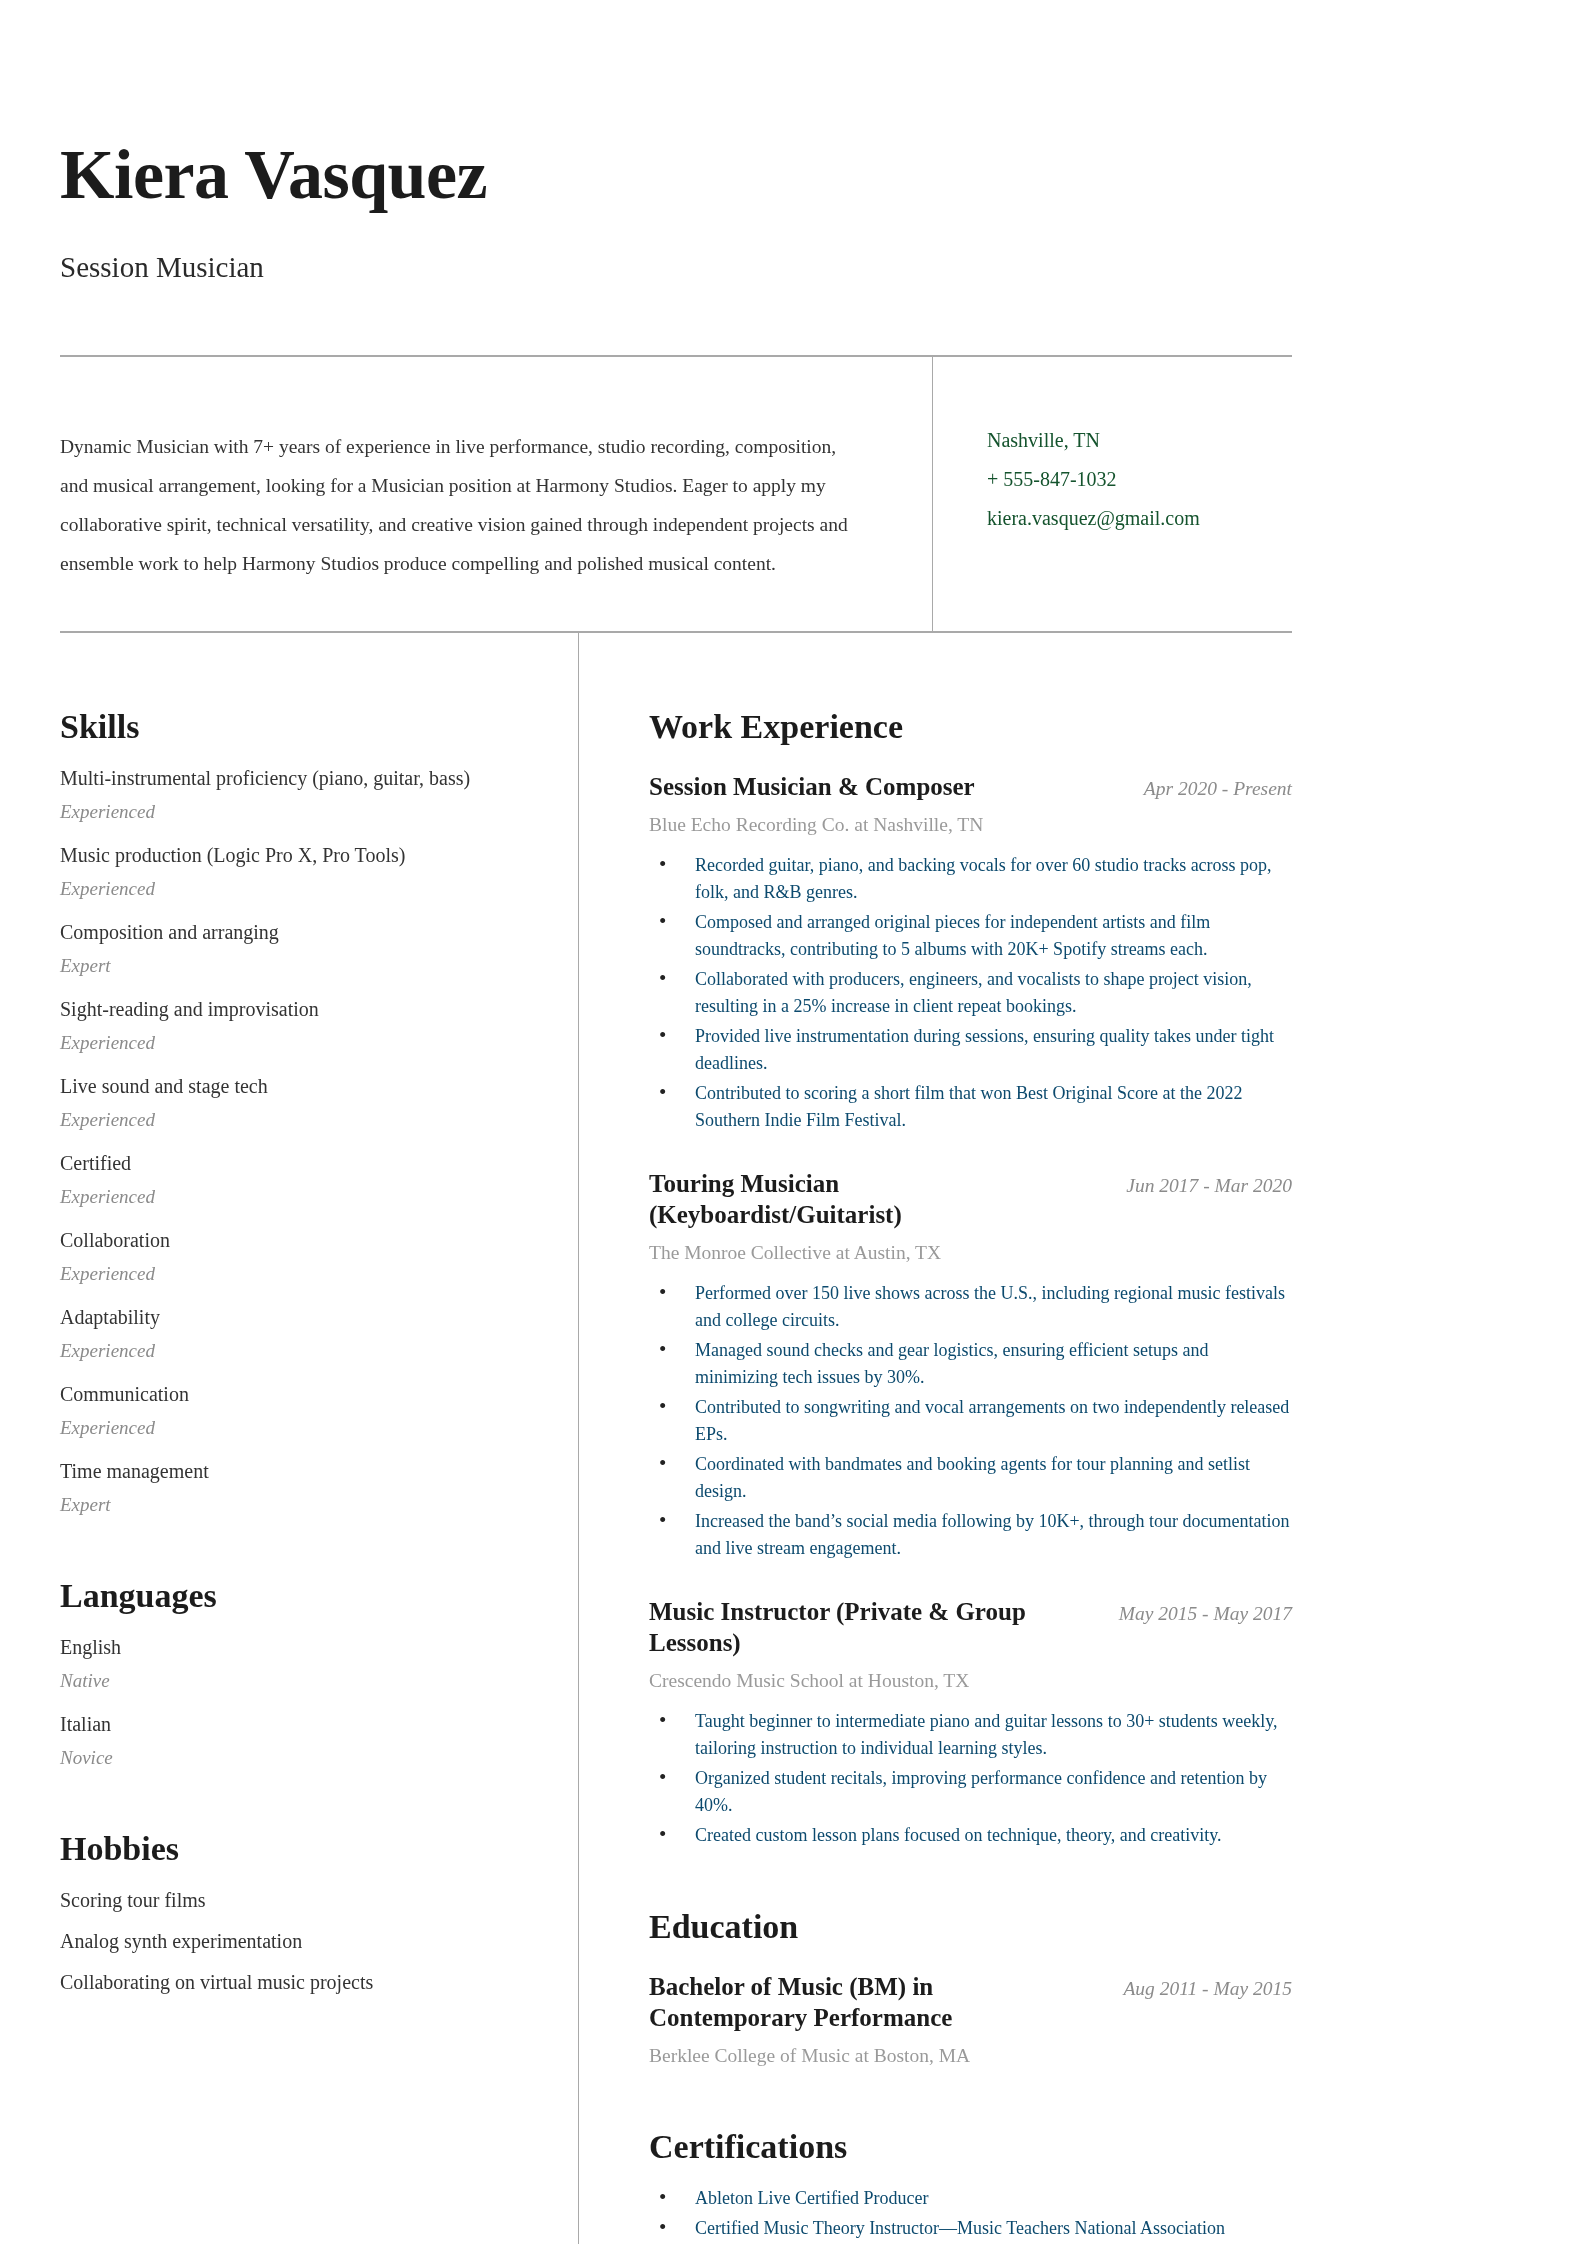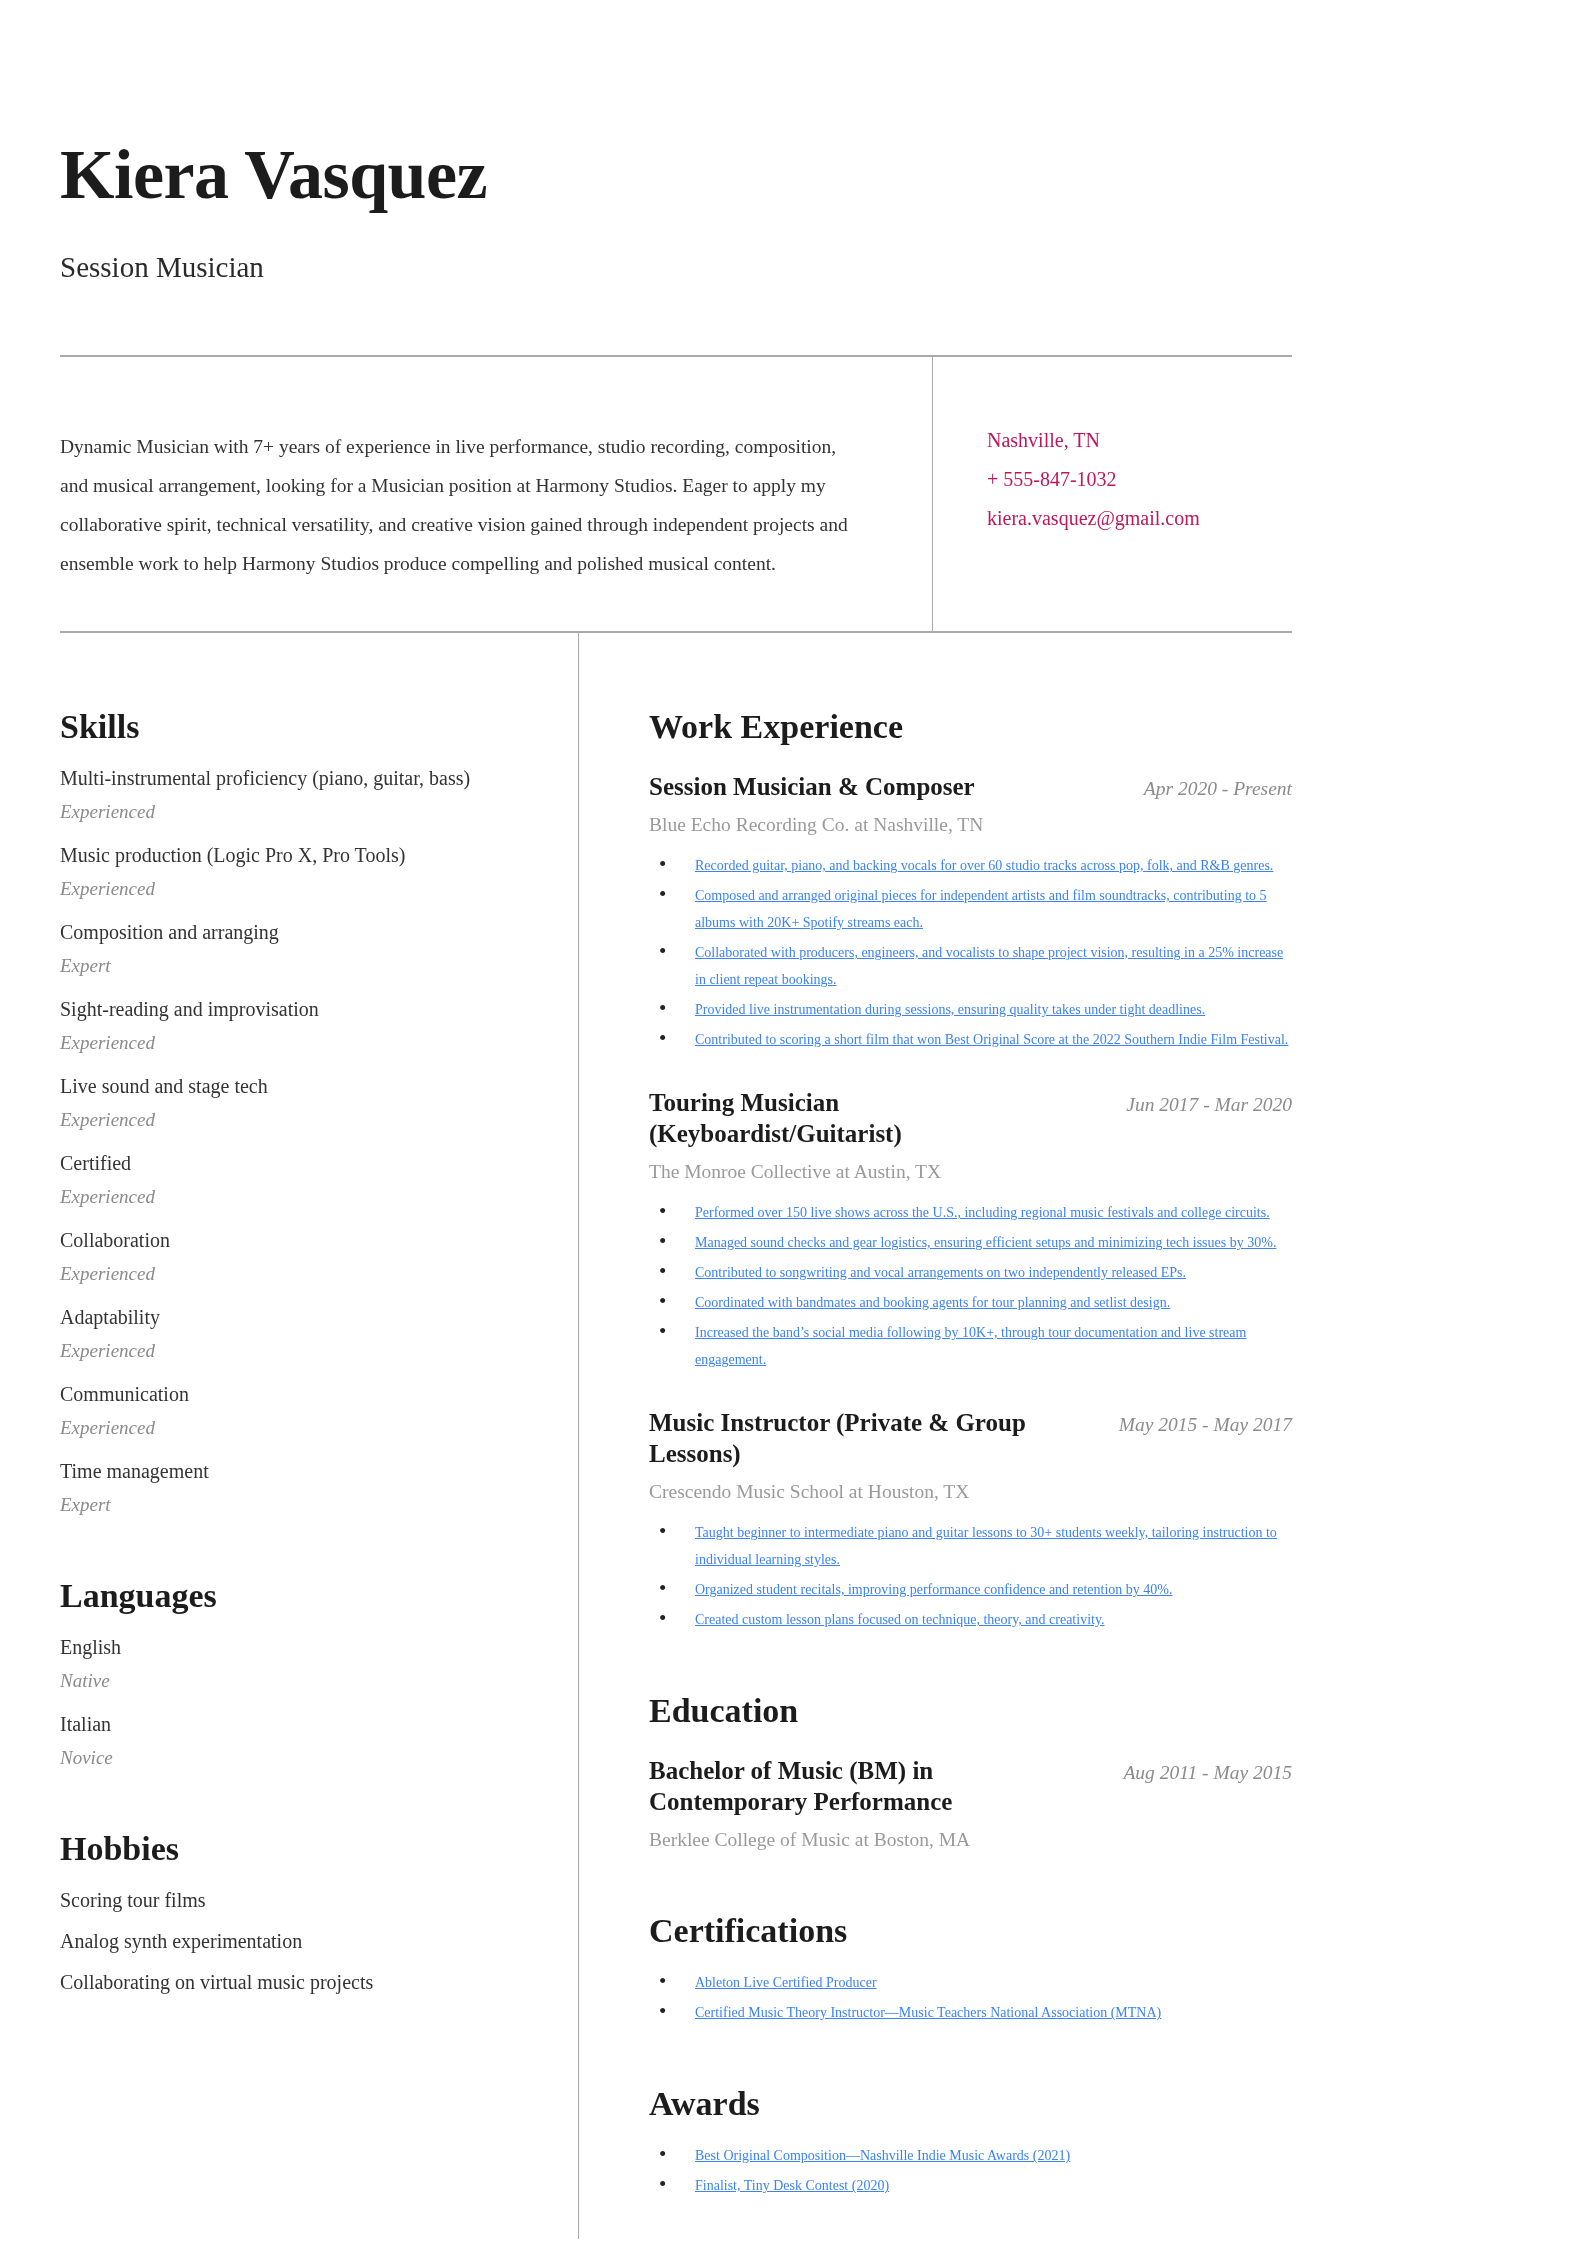--- a/index.html
+++ b/index.html
@@ -20,21 +20,21 @@
 
   
   .intro {
     margin-top:70px;
     display:grid; grid-template-columns:872px 1fr;
     border-top:2px solid #a9a9a9; border-bottom:2px solid #a9a9a9;
   }
   .summary-cell { padding:70px 64px 48px 0; }
   .summary { margin:0; max-width:805px; font-size:19.5px; line-height:39px; color:#333; }
   .contact-cell { border-left:1px solid #a9a9a9; padding:70px 0 48px 54px; }
-  .contact-item { font-size:20px; line-height:26px; margin-bottom:13px; color:#be185d; }
+  .contact-item { font-size:20px; line-height:26px; margin-bottom:13px; color:#14532d; }
 
   
   .main { display:grid; grid-template-columns:518px 1fr; }
   .sidebar { padding:74px 58px 0 0; }
   .content { border-left:1px solid #a9a9a9; padding:74px 0 40px 70px; }
   .main h2 {
     margin:0; font-size:34px; line-height:40px; font-weight:700; color:#1c1c1c;
   }
   .main h2:not(:first-child) { margin-top:58px; }
 
@@ -51,21 +51,21 @@
   .job + .job { margin-top:34px; }
   .job-head { display:flex; justify-content:space-between; align-items:baseline; gap:30px; }
   .job-title { margin:0; font-size:25px; line-height:31px; font-weight:700; color:#1c1c1c; }
   .job-dates { font-size:19.5px; font-style:italic; color:#8b8b8b; white-space:nowrap; }
   .job-company { margin-top:10px; font-size:19.5px; line-height:26px; color:#9a9a9a; }
 
   
   .bullets { list-style:none; margin:14px 0 0 0; padding:0; }
   .bullets li {
     position:relative; padding-left:46px;
-    font-size:14px; line-height:27px; color:#3b82f6;text-decoration:underline;
+    font-size:18px; line-height:27px; color:#0c4a6e;
   }
   .bullets li + li { margin-top:3px; }
   .bullets li::before {
     content:"\2022"; position:absolute; left:10px; top:-1px;
     font-size:21px; color:#222;
   }
   .standalone { margin-top:18px; }
 </style>
 </head>
 <body>

